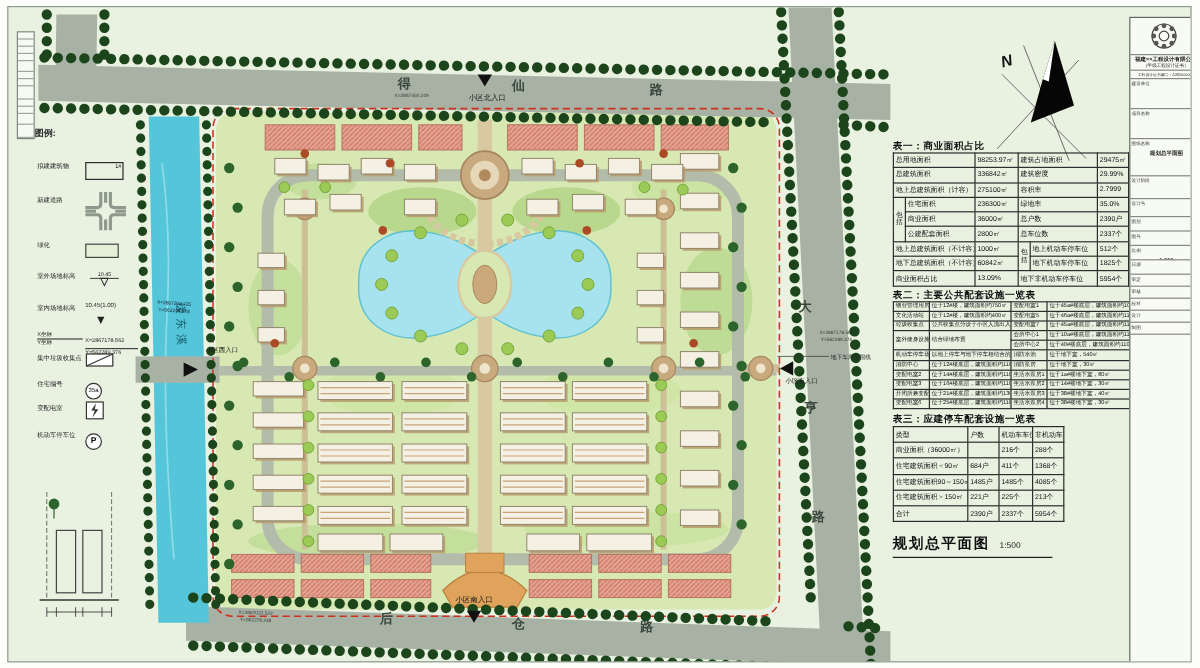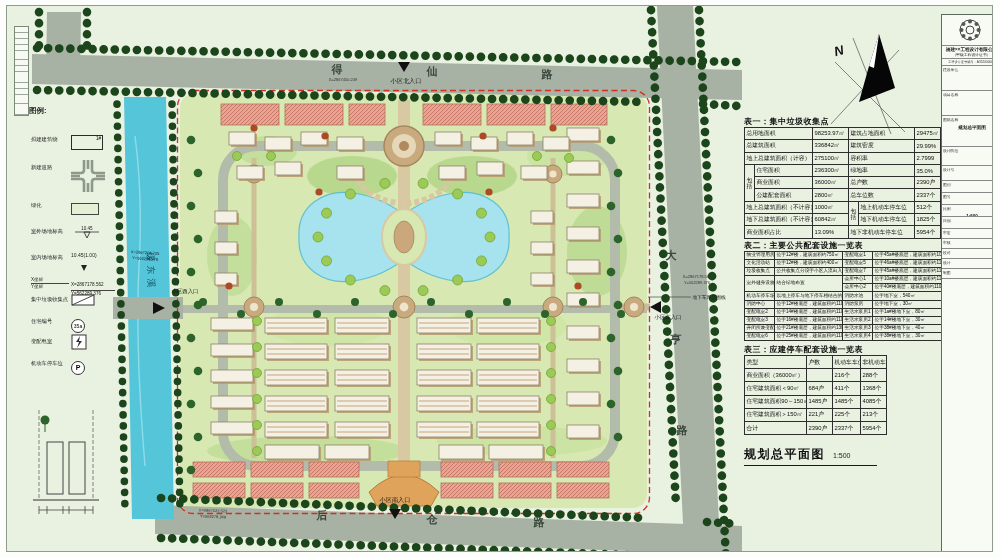--- a/index.html
+++ b/index.html
@@ -500,21 +500,21 @@
     <g stroke="#333" stroke-width="0.7">
       <line x1="8" y1="102" x2="8" y2="110"></line>
         <line x1="16" y1="102" x2="16" y2="110"></line>
       <line x1="32" y1="102" x2="32" y2="110"></line>
         <line x1="38" y1="102" x2="38" y2="110"></line>
       <line x1="54" y1="102" x2="54" y2="110"></line>
         <line x1="62" y1="102" x2="62" y2="110"></line>
     </g>
   </svg>
 
-  <div class="ttitle" style="left:737px;top:110px">表一：集中垃圾收集点</div>
+  <div class="ttitle" style="left:737px;top:110px">表一：商业面积占比</div>
   <table id="t1" style="left:737px;top:121px;width:196px">
       <colgroup>
         <col style="width: 10px;">
         <col style="width: 58px;">
         <col style="width: 36px;">
         <col style="width: 10px;">
         <col style="width: 56px;">
         <col style="width: 26px;">
       </colgroup>
       <tbody>

